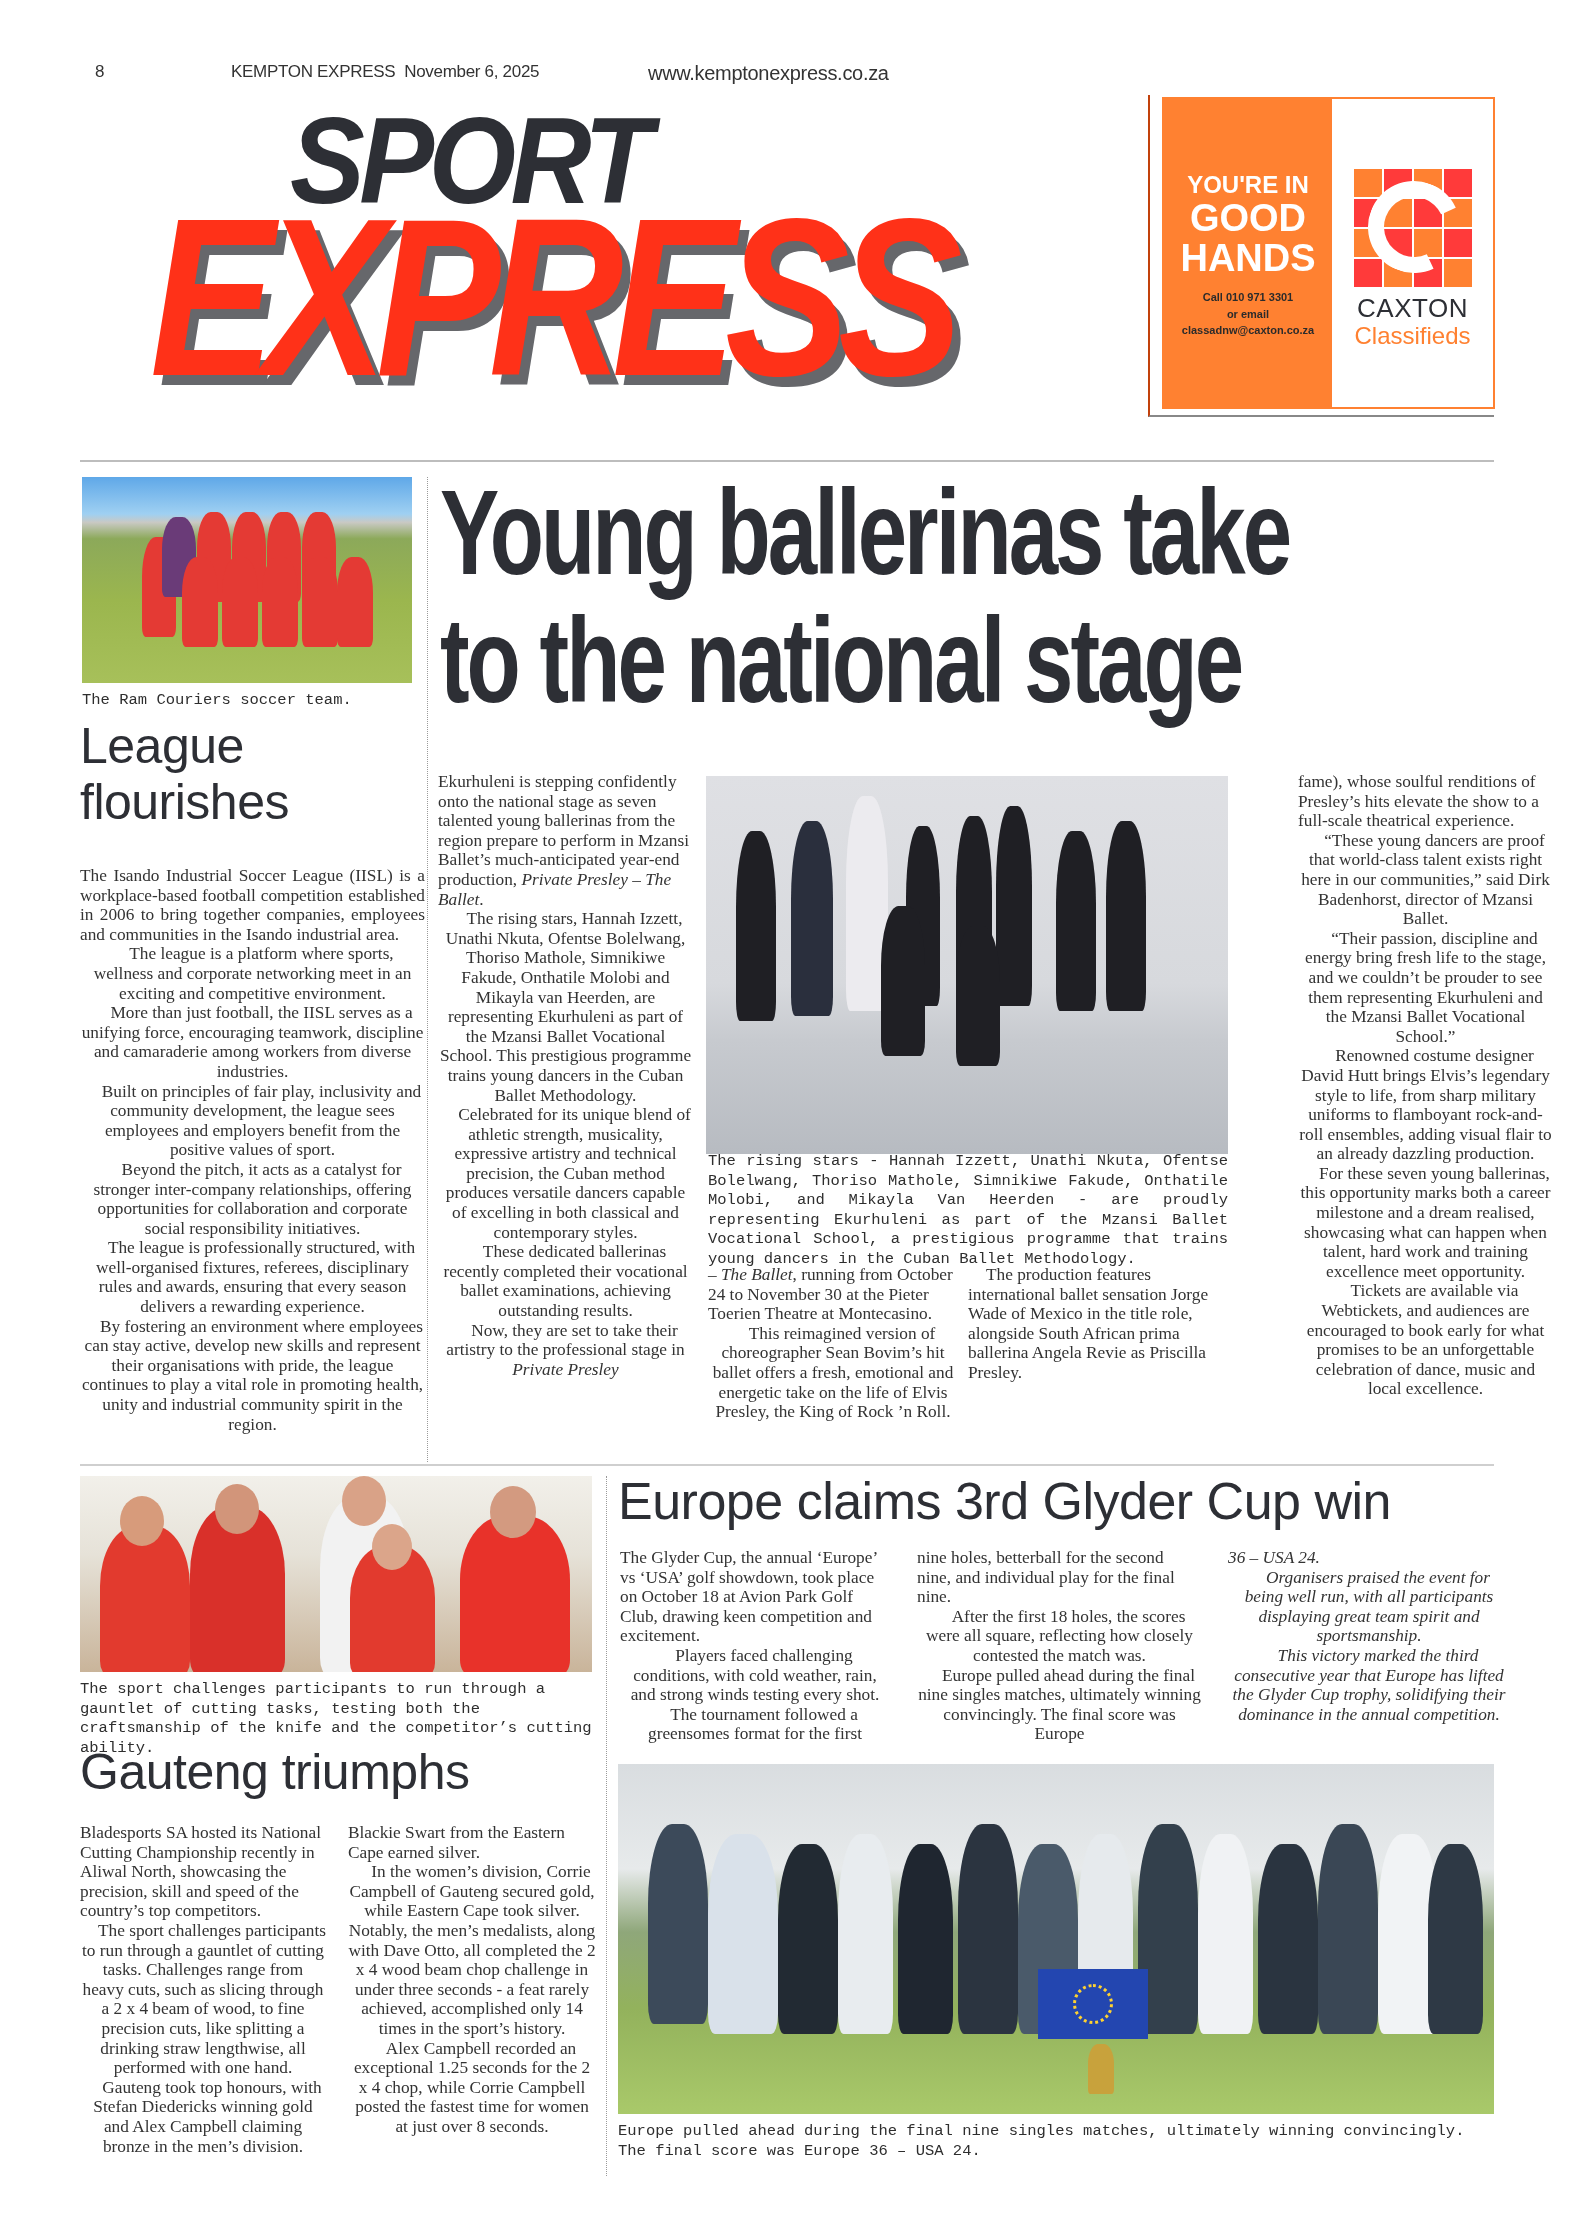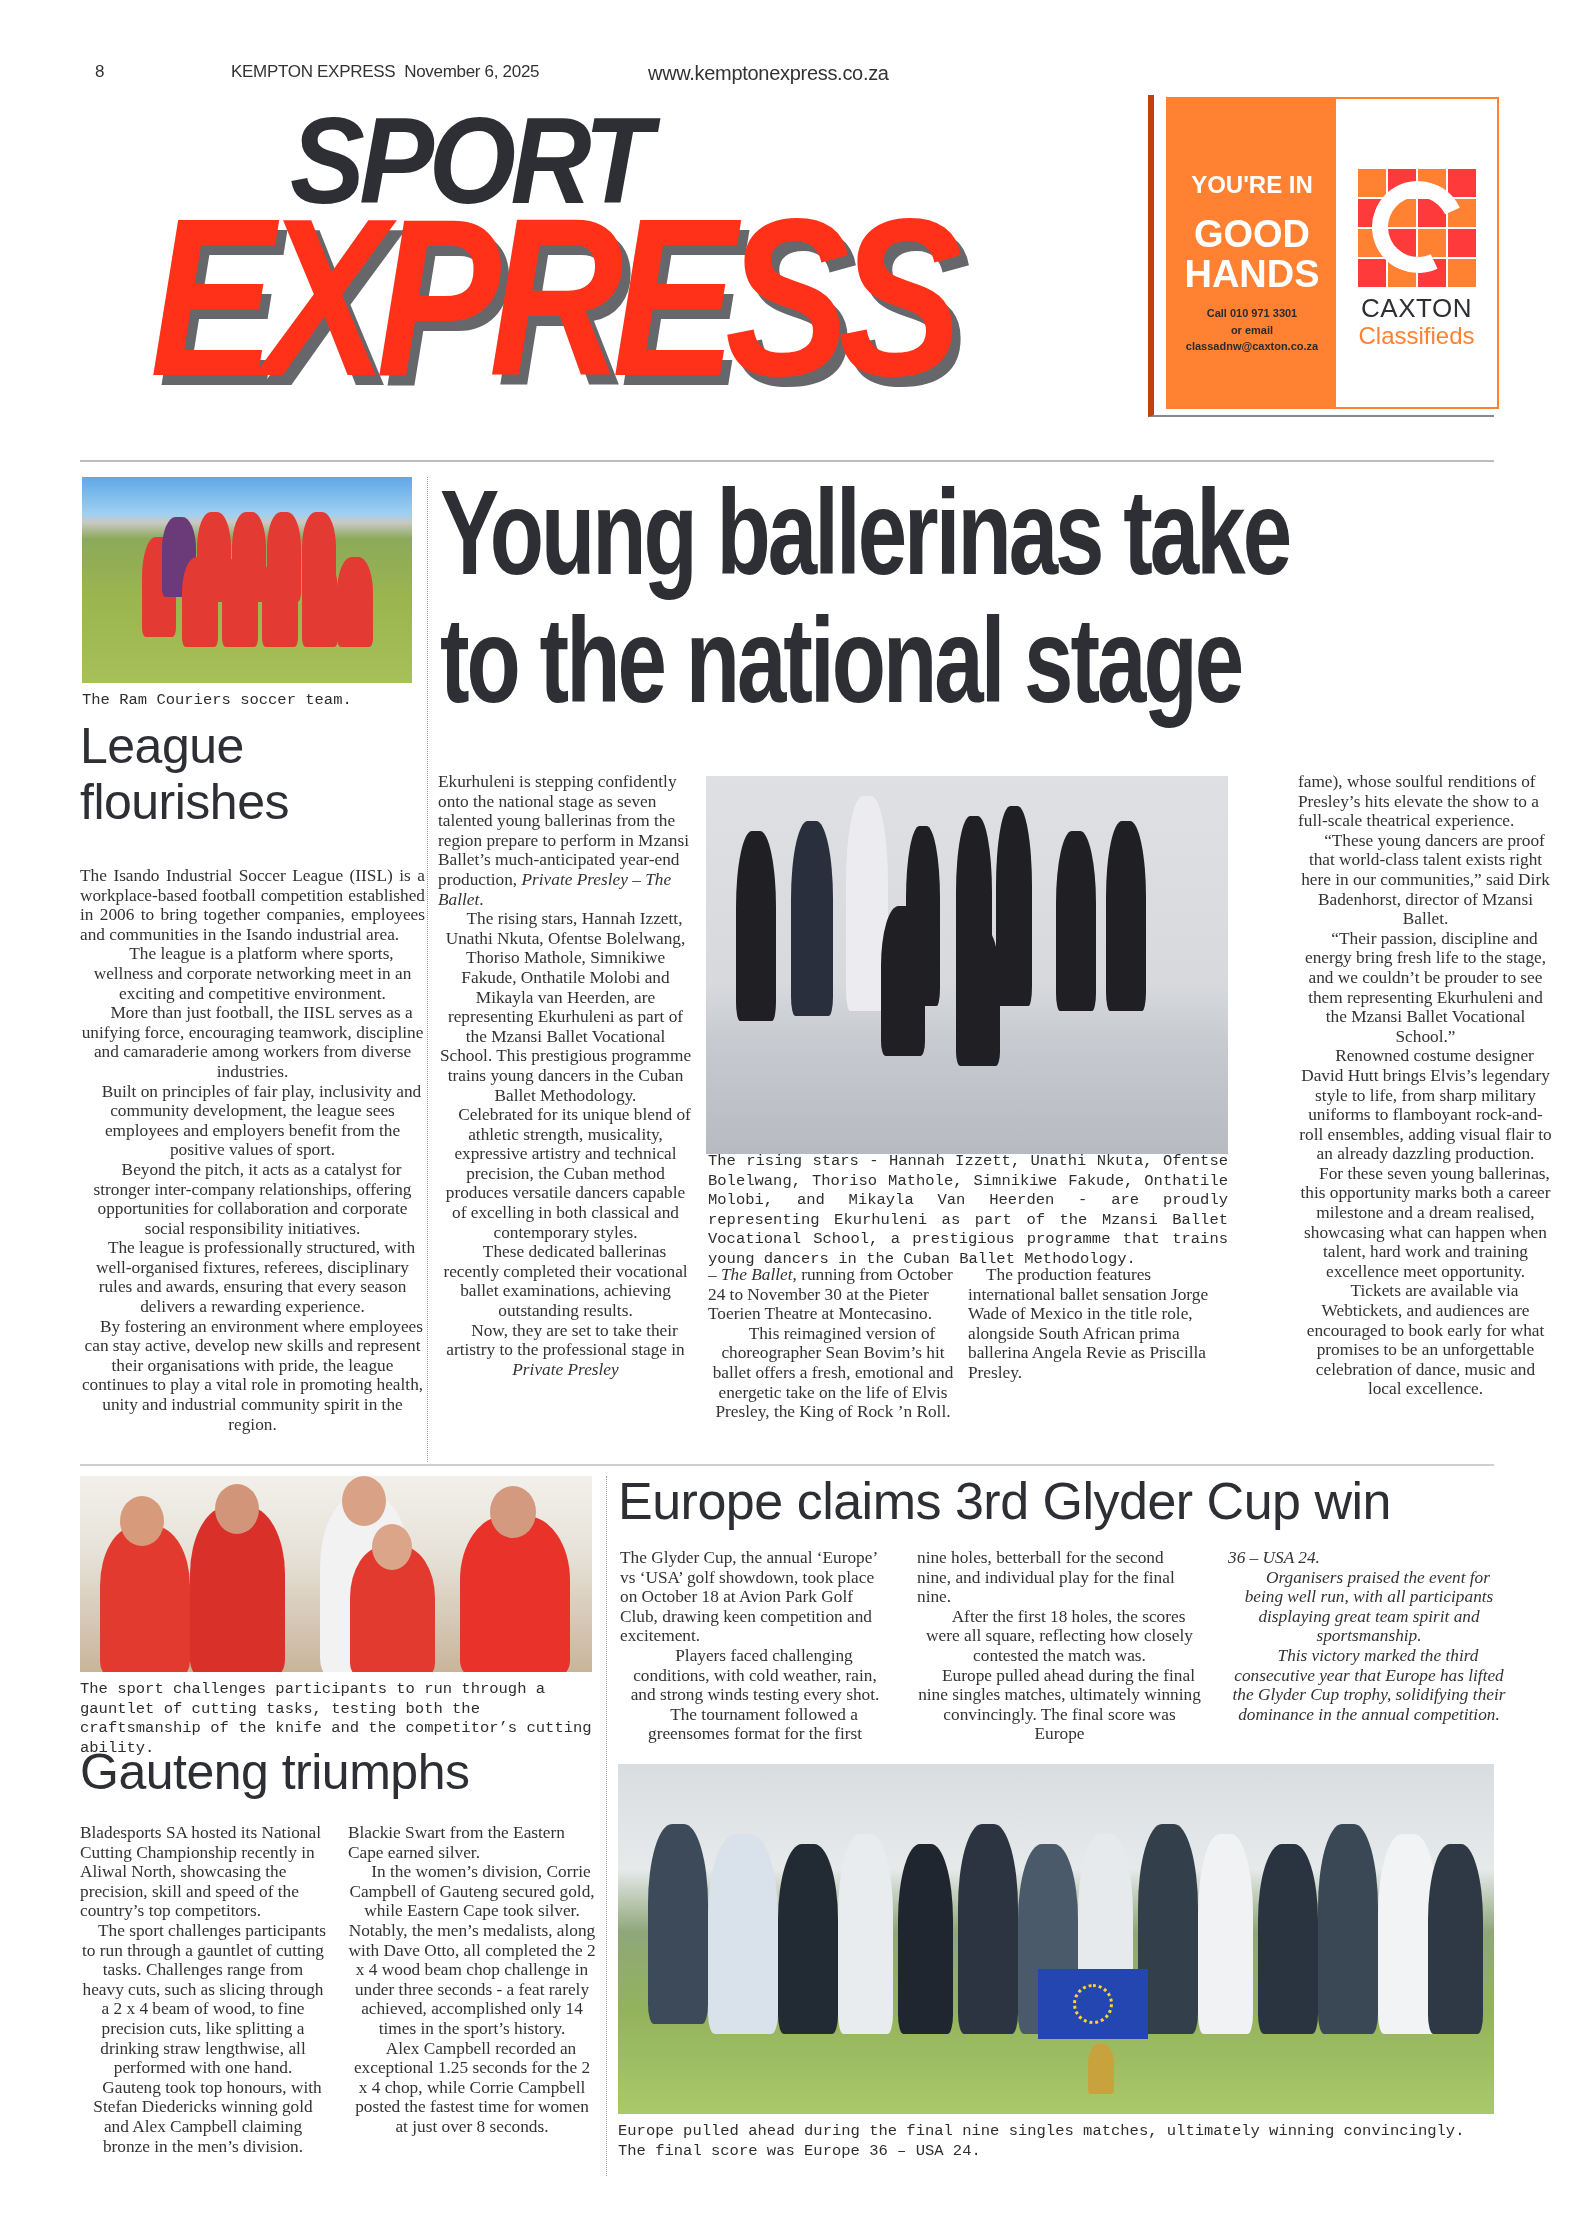--- a/index.html
+++ b/index.html
@@ -19,25 +19,25 @@
     left: 290px; top: 100px; font-family: "Liberation Sans", sans-serif; font-weight: 700; font-style: italic;
     font-size: 122px; line-height: 1; color: #2d2f35; letter-spacing: -6px; transform: scaleX(0.92); transform-origin: left top;
   }
   .mast-express {
     left: 150px; top: 185px; font-family: "Liberation Sans", sans-serif; font-weight: 700; font-style: italic;
     font-size: 225px; line-height: 1; color: #ff3118; letter-spacing: -14px;
     text-shadow: 10px 10px 0 #66676b; transform: scaleX(0.83); transform-origin: left top;
   }
 
   
-  .ad { left: 1148px; top: 95px; width: 346px; height: 322px; border-left: 6px solid #c2410c; border-bottom: 2px solid #888; }
+  .ad { left: 1148px; top: 95px; width: 346px; height: 322px; border-left: 2px solid #c2410c; border-bottom: 2px solid #888; }
   .ad-inner { position: absolute; left: 12px; top: 2px; width: 333px; height: 312px; border: 2px solid #ff8131; display: flex; }
   .ad-left { width: 168px; height: 100%; background: #ff8131; display: flex; flex-direction: column; align-items: center; padding-top: 74px; }
   .ad-you { font-family: "Liberation Sans", sans-serif; font-weight: 700; color: #fff; font-size: 24px; line-height: 1; }
-  .ad-good { font-family: "Liberation Sans", sans-serif; font-weight: 700; color: #fff; font-size: 38px; line-height: 1; margin-top: 18px; }
+  .ad-good { font-family: "Liberation Sans", sans-serif; font-weight: 700; color: #fff; font-size: 38px; line-height: 1; margin-top: 2px; }
   .ad-contact { font-family: "Liberation Sans", sans-serif; font-weight: 700; color: #2b2b2b; font-size: 11px; line-height: 1.5; margin-top: 12px; text-align: center; }
   .ad-right { flex: 1; background: #fff; display: flex; flex-direction: column; align-items: center; padding-top: 70px; }
   .caxton-logo { width: 118px; height: 118px; display: grid; grid-template-columns: repeat(4, 1fr); grid-template-rows: repeat(4, 1fr); gap: 2px; position: relative; }
   .caxton-logo span { display: block; }
   .caxton-c { position: absolute; left: 14px; top: 12px; width: 92px; height: 92px; border: 16px solid #fff; border-right-color: transparent; border-radius: 50%; transform: rotate(20deg); }
   .caxton-name { font-family: "Liberation Sans", sans-serif; font-size: 26px; color: #2d2f35; margin-top: 6px; letter-spacing: 0.5px; }
   .caxton-sub { font-family: "Liberation Sans", sans-serif; font-size: 24px; color: #ff8131; line-height: 1; }
 
   .rule-top { left: 80px; top: 460px; width: 1414px; height: 2px; background: #bdbdbd; }
 

